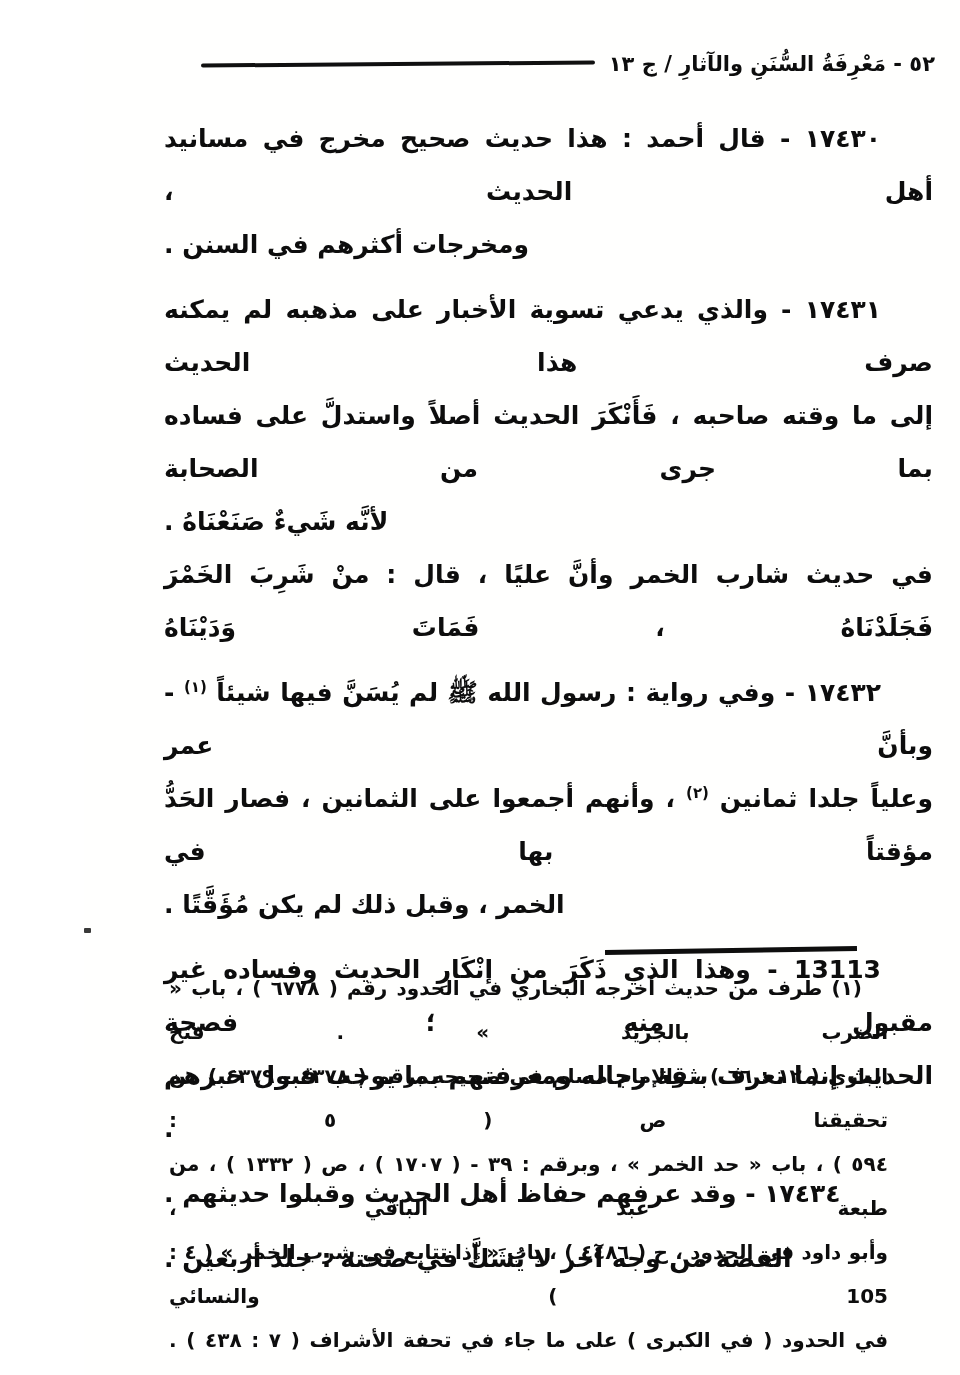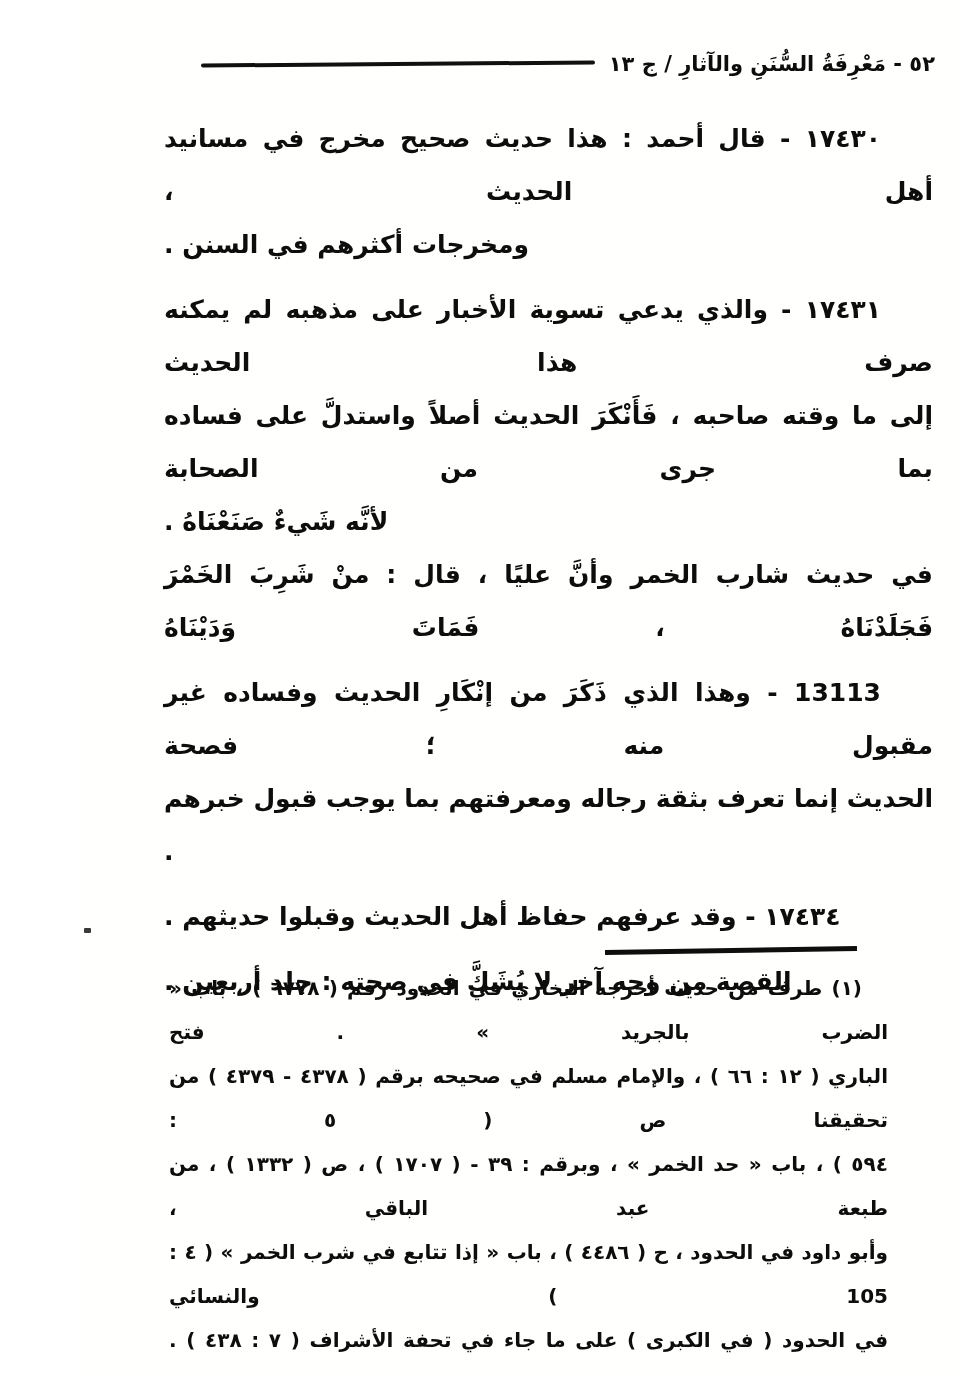--- a/index.html
+++ b/index.html
@@ -97,20 +97,25 @@
         <div class="line first justify">١٧٤٣٠ - قال أحمد : هذا حديث صحيح مخرج في مسانيد أهل الحديث ،</div>
         <div class="line last">ومخرجات أكثرهم في السنن .</div>
       </div>
       <div class="para">
         <div class="line first justify">١٧٤٣١ - والذي يدعي تسوية الأخبار على مذهبه لم يمكنه صرف هذا الحديث</div>
         <div class="line justify">إلى ما وقته صاحبه ، فَأَنْكَرَ الحديث أصلاً واستدلَّ على فساده بما جرى من الصحابة</div>
         <div class="line last">لأنَّه شَيءٌ صَنَعْنَاهُ .</div>
         <div class="line justify">في حديث شارب الخمر وأنَّ عليًا ، قال : منْ شَرِبَ الخَمْرَ فَجَلَدْنَاهُ ، فَمَاتَ وَدَيْنَاهُ</div>
       </div>
       <div class="para">
+        <div class="line first justify">١٧٤٣٢ - وفي رواية : رسول الله ﷺ لم يُسَنَّ فيها شيئاً <sup class="fnref">(١)</sup> - وبأنَّ عمر</div>
+        <div class="line justify">وعلياً جلدا ثمانين <sup class="fnref">(٢)</sup> ، وأنهم أجمعوا على الثمانين ، فصار الحَدُّ مؤقتاً بها في</div>
+        <div class="line last">الخمر ، وقبل ذلك لم يكن مُؤَقَّتًا .</div>
+      </div>
+      <div class="para">
         <div class="line first justify">13113 - وهذا الذي ذَكَرَ من إنْكَارِ الحديث وفساده غير مقبول منه ؛ فصحة</div>
         <div class="line last">الحديث إنما تعرف بثقة رجاله ومعرفتهم بما يوجب قبول خبرهم .</div>
       </div>
       <div class="para">
         <div class="line first last">١٧٤٣٤ - وقد عرفهم حفاظ أهل الحديث وقبلوا حديثهم .</div>
       </div>
       <div class="para">
         <div class="line last">القصة من وجه آخر لا يُشَكَّ في صحته : جلد أربعين .</div>
       </div>
     </div>

